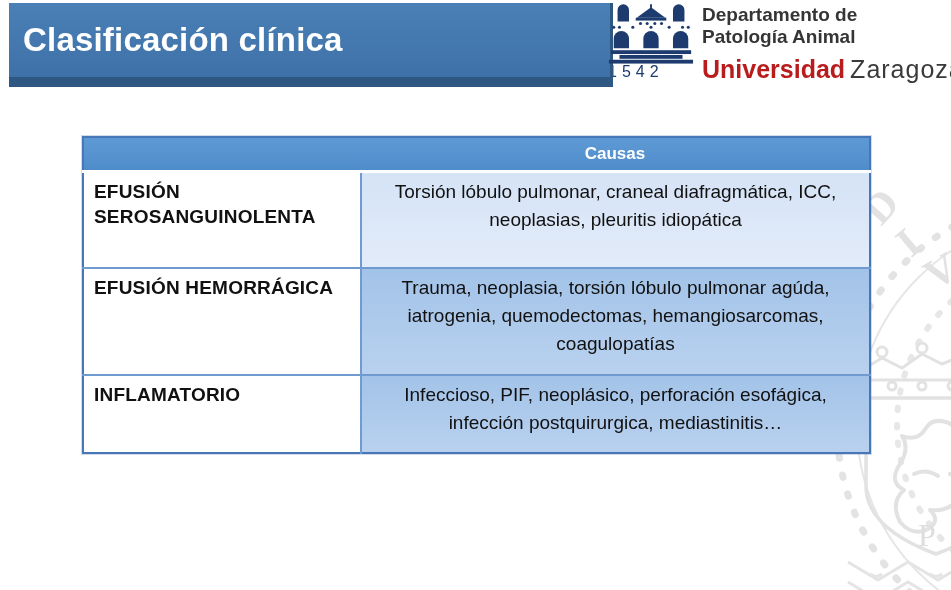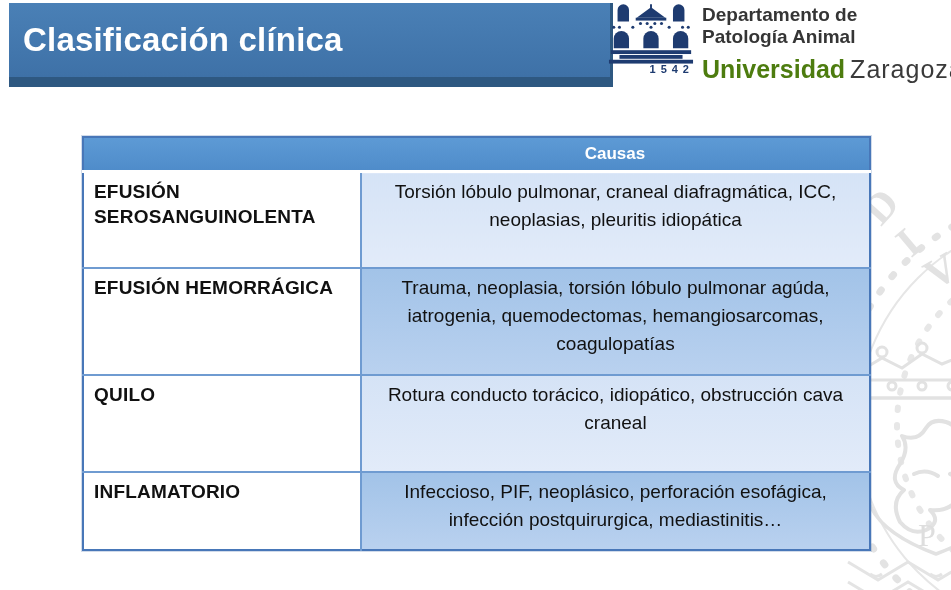--- a/index.html
+++ b/index.html
@@ -20,27 +20,27 @@
   }
   .banner h1{
     margin:0;padding-left:14px;
     font-size:33px;font-weight:bold;color:#ffffff;letter-spacing:0.2px;
   }
 
   
   .logo{position:absolute;left:608px;top:2px;width:86px;height:80px;z-index:2;}
   .logo svg{display:block;}
   .founded{
-    position:absolute;left:608px;top:63px;width:86px;text-align:right;
-    font-size:11px;font-weight:bold;color:#1e3b70;letter-spacing:5px;
+    position:absolute;left:608px;top:63px;width:86px;text-align:left;
+    font-size:16px;font-weight:normal;color:#1e3b70;letter-spacing:5px;
   }
   .org{position:absolute;left:702px;top:4px;z-index:2;}
   .org .dept{font-size:19px;font-weight:bold;color:#353535;line-height:22px;}
   .org .uni{margin-top:7px;font-size:25px;line-height:28px;white-space:nowrap;}
-  .org .uni .u-bold{font-weight:bold;color:#4d7c0f;}
+  .org .uni .u-bold{font-weight:bold;color:#b91c1c;}
   .org .uni .u-reg{font-weight:normal;color:#3a3a3a;margin-left:5px;letter-spacing:1px;}
 
   
   .watermark{position:absolute;left:830px;top:130px;z-index:0;pointer-events:none;}
 
   
   table.cls{
     position:absolute;left:82px;top:136px;width:789px;
     border-collapse:collapse;table-layout:fixed;
     z-index:1;
@@ -170,23 +170,19 @@
   </thead>
   <tbody>
     <tr class="h84">
       <td class="lbl">EFUSIÓN SEROSANGUINOLENTA</td>
       <td class="cau band-b">Torsión lóbulo pulmonar, craneal diafragmática, ICC, neoplasias, pleuritis idiopática</td>
     </tr>
     <tr class="h95">
       <td class="lbl">EFUSIÓN HEMORRÁGICA</td>
       <td class="cau band-a">Trauma, neoplasia, torsión lóbulo pulmonar agúda, iatrogenia, quemodectomas, hemangiosarcomas, coagulopatías</td>
     </tr>
-    <tr class="h85">
-      <td class="lbl">QUILO</td>
-      <td class="cau band-b">Rotura conducto torácico, idiopático, obstrucción cava craneal</td>
-    </tr>
     <tr class="h66">
       <td class="lbl">INFLAMATORIO</td>
       <td class="cau band-a">Infeccioso, PIF, neoplásico, perforación esofágica, infección postquirurgica, mediastinitis…</td>
     </tr>
 
   </tbody>
 </table>
 
 </body></html>

